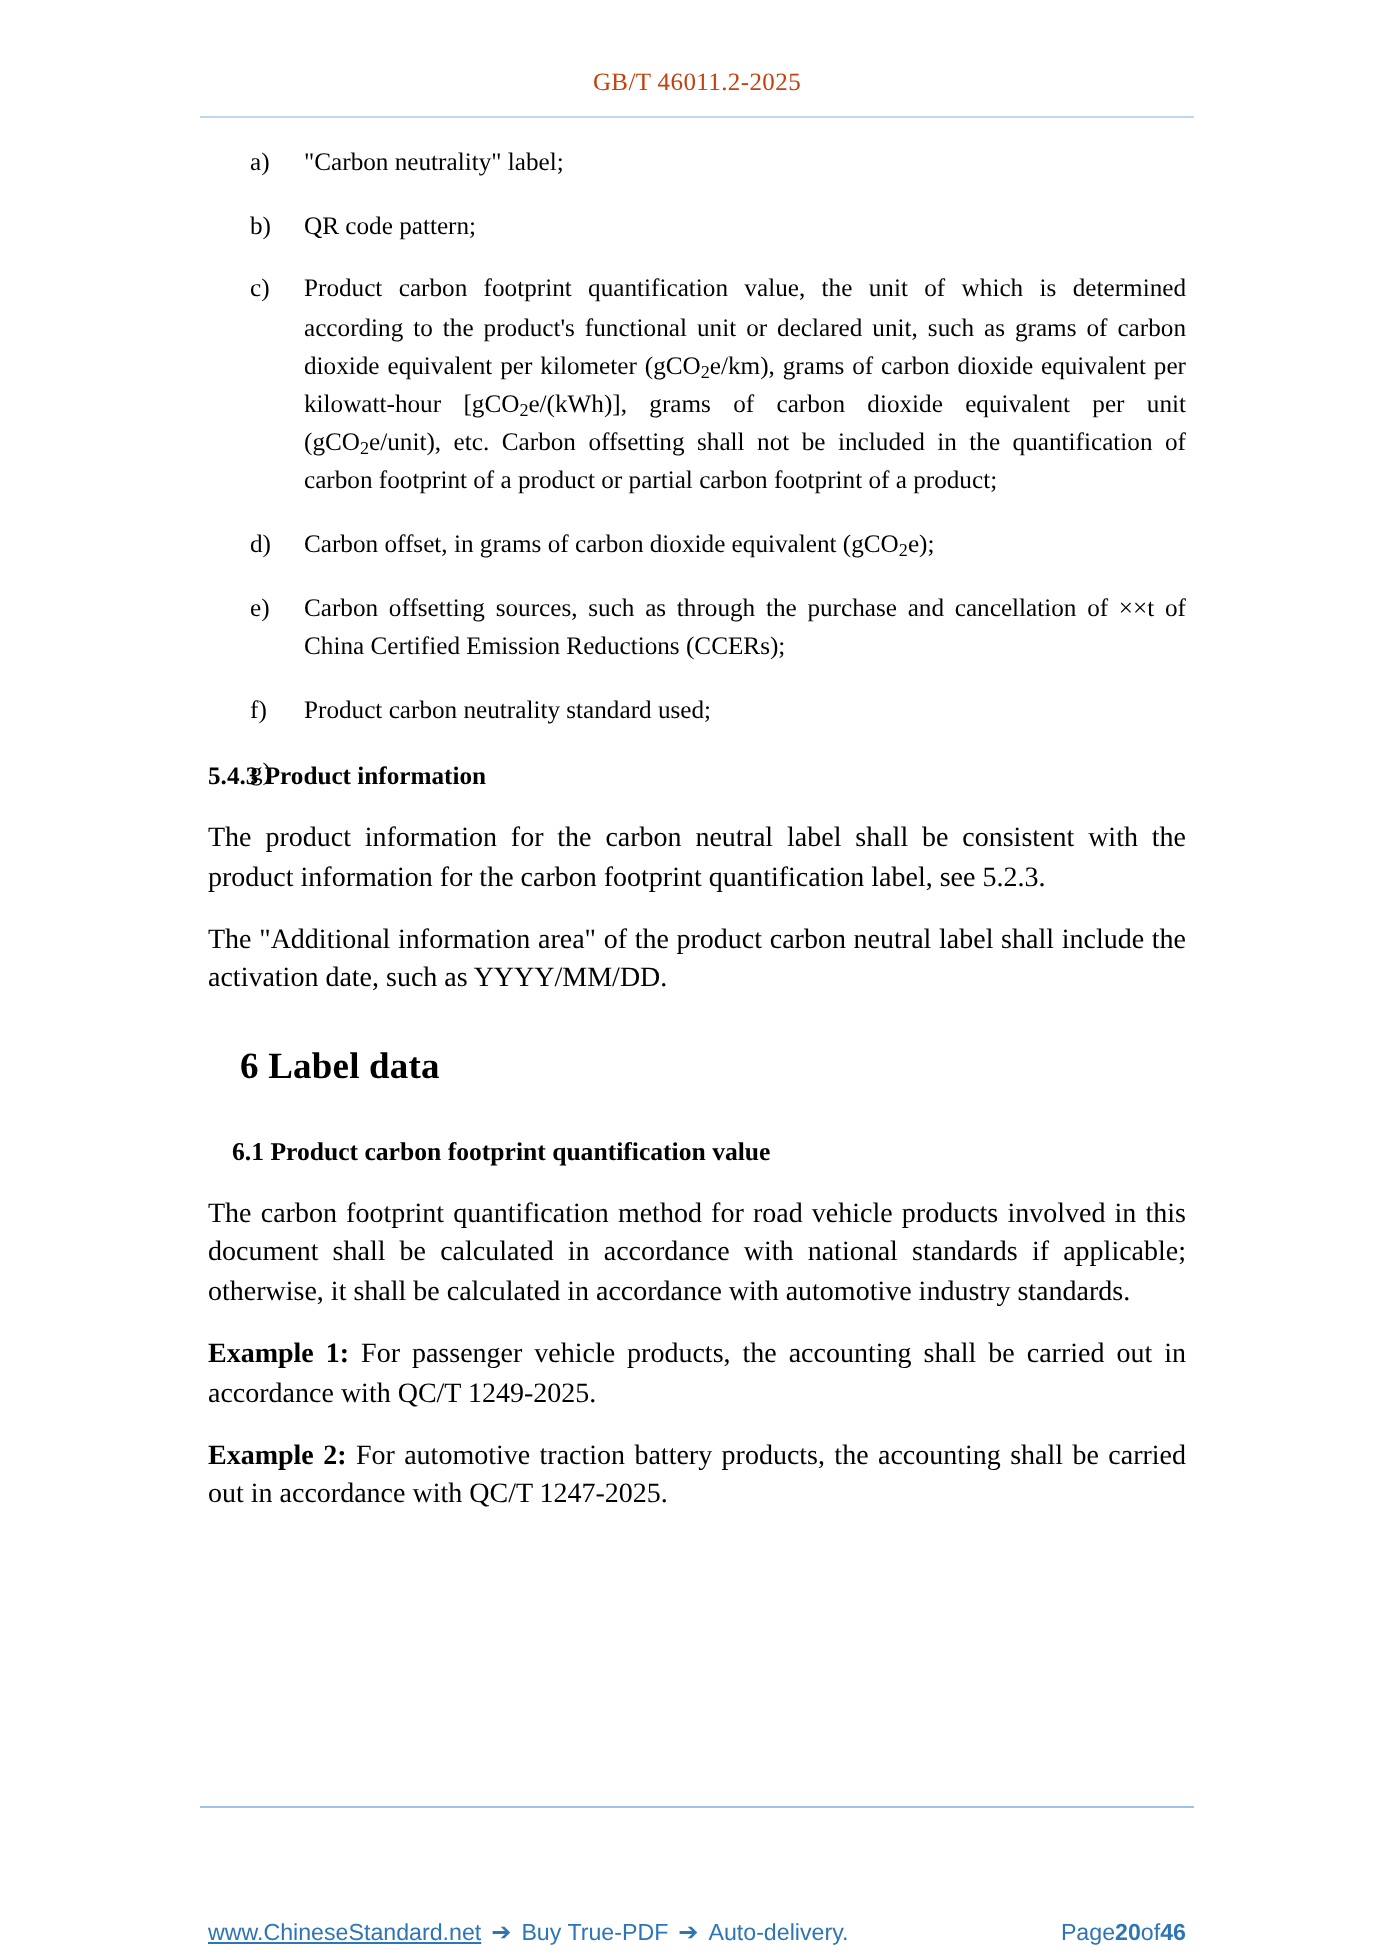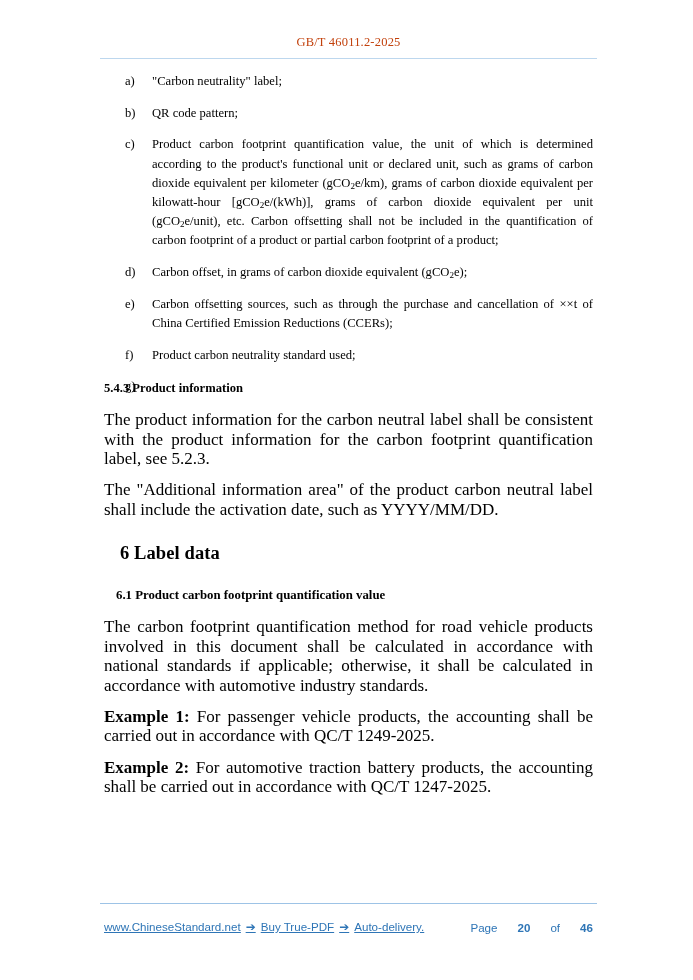--- a/index.html
+++ b/index.html
@@ -91,51 +91,50 @@
     margin: 22px 0 0 16px;
     letter-spacing: 0.1px;
   }
   .h2 {
     font-size: 12.8px;
     font-weight: bold;
     line-height: 19.2px;
     margin: 20px 0 0 12px;
   }
   p.body {
-    font-size: 17px;
+    font-size: 14px;
     line-height: 19.4px;
     margin: 12px 0 0 0;
     text-align: justify;
     text-justify: inter-word;
   }
   .bold {
     font-weight: bold;
   }
 
   
   .footer-rule {
     position: absolute;
     top: 903px;
     left: 100px;
     width: 497px;
     height: 1px;
     background: #9DC3E6;
   }
   .footer {
     position: absolute;
-    top: 917px;
+    top: 956px;
     left: 104px;
     width: 489px;
     height: 20px;
     font-family: "Liberation Sans", "DejaVu Sans", sans-serif;
     font-size: 11.6px;
     color: #2E75B6;
     display: flex;
     align-items: center;
-    text-decoration: underline;
   }
   .footer-left {
     display: flex;
     align-items: baseline;
     gap: 5px;
     white-space: nowrap;
   }
   .footer-link {
     text-decoration: underline;
     color: #2E75B6;
@@ -145,21 +144,21 @@
     font-family: "DejaVu Sans", sans-serif;
     font-size: 12px;
   }
   .footer-right {
     position: absolute;
     right: 0;
     top: 0;
     height: 20px;
     display: flex;
     align-items: center;
-    gap: 20px;
+    gap: 0;
     white-space: nowrap;
     text-align: center;
   }
   .footer-right .num {
     font-weight: bold;
   }
   sub {
     font-size: 72%;
     line-height: 0;
     vertical-align: -0.22em;

